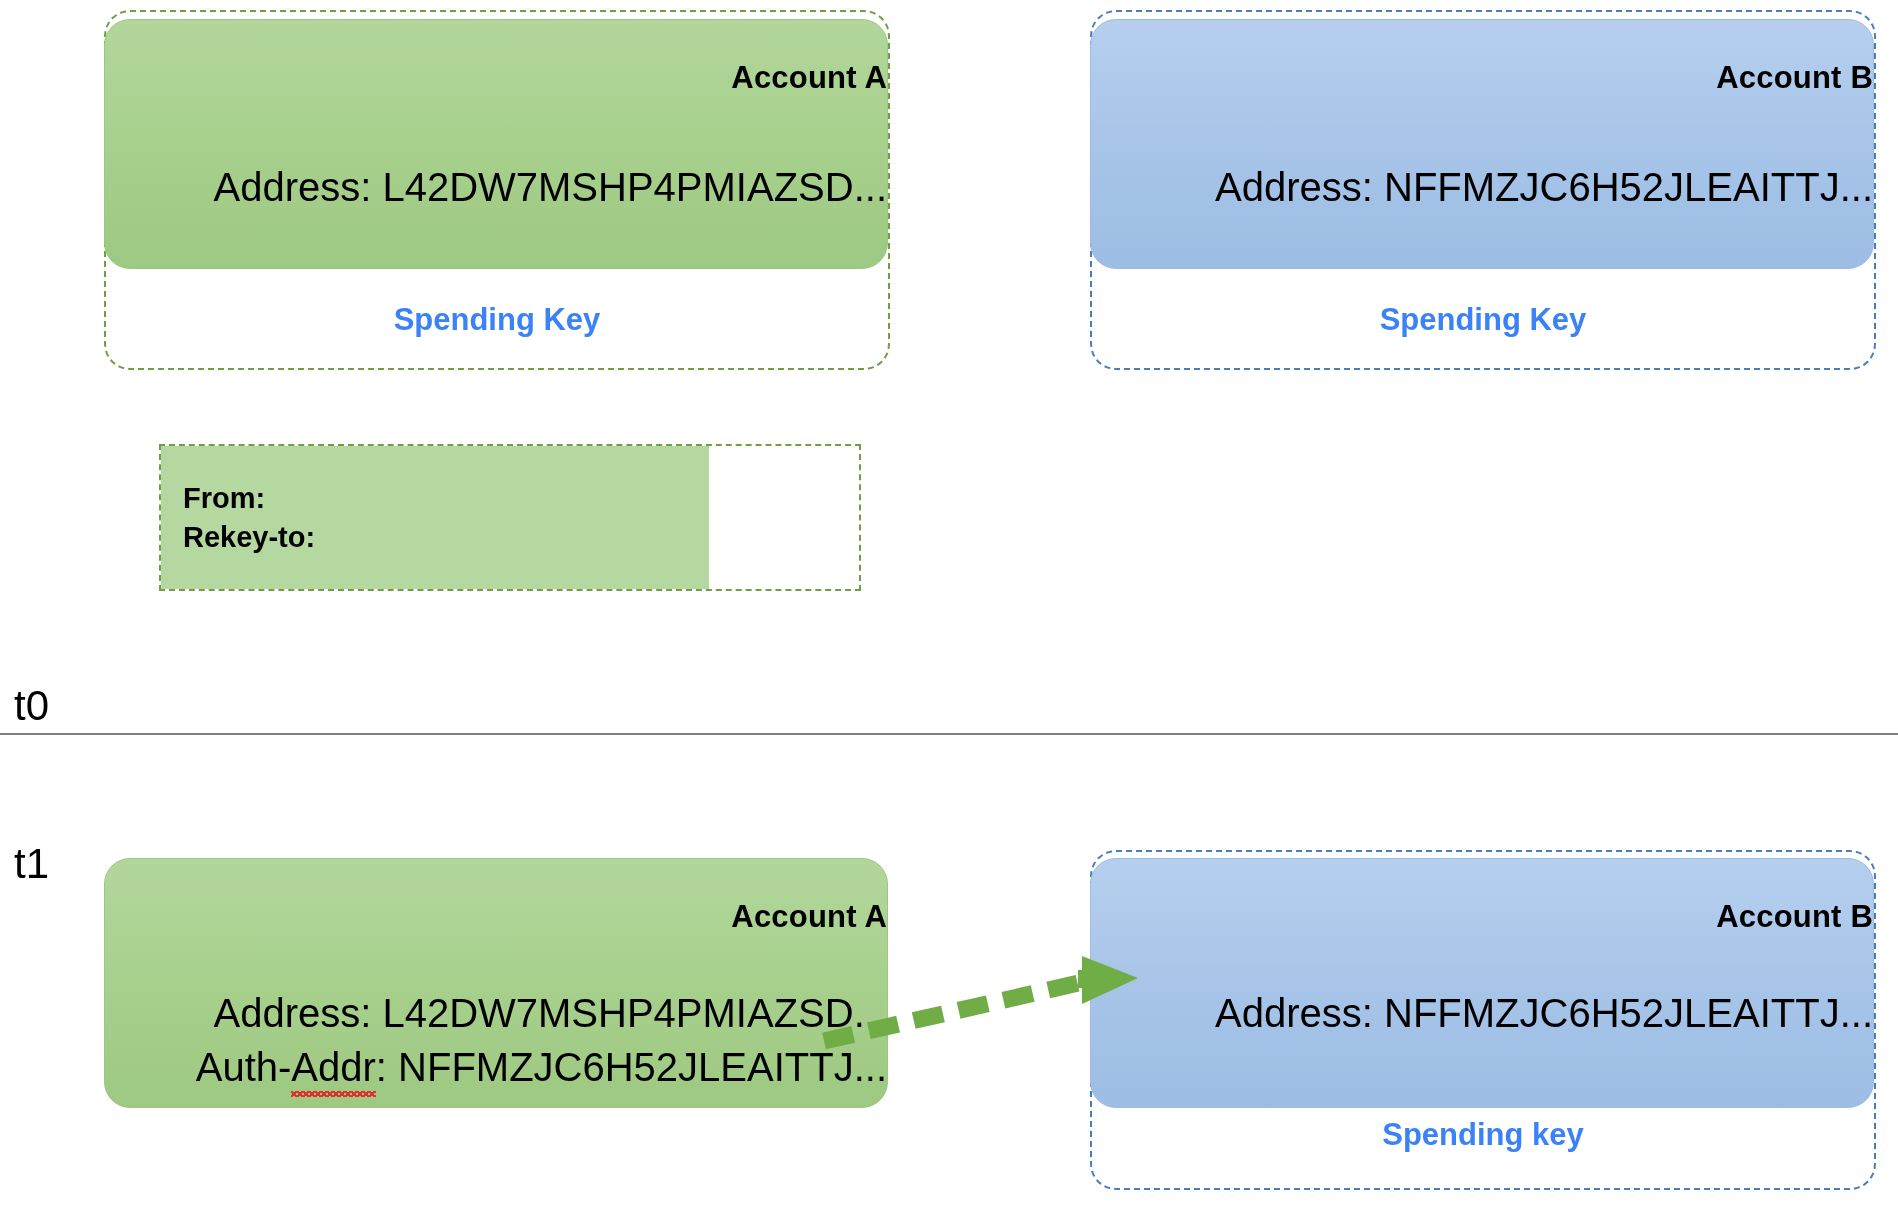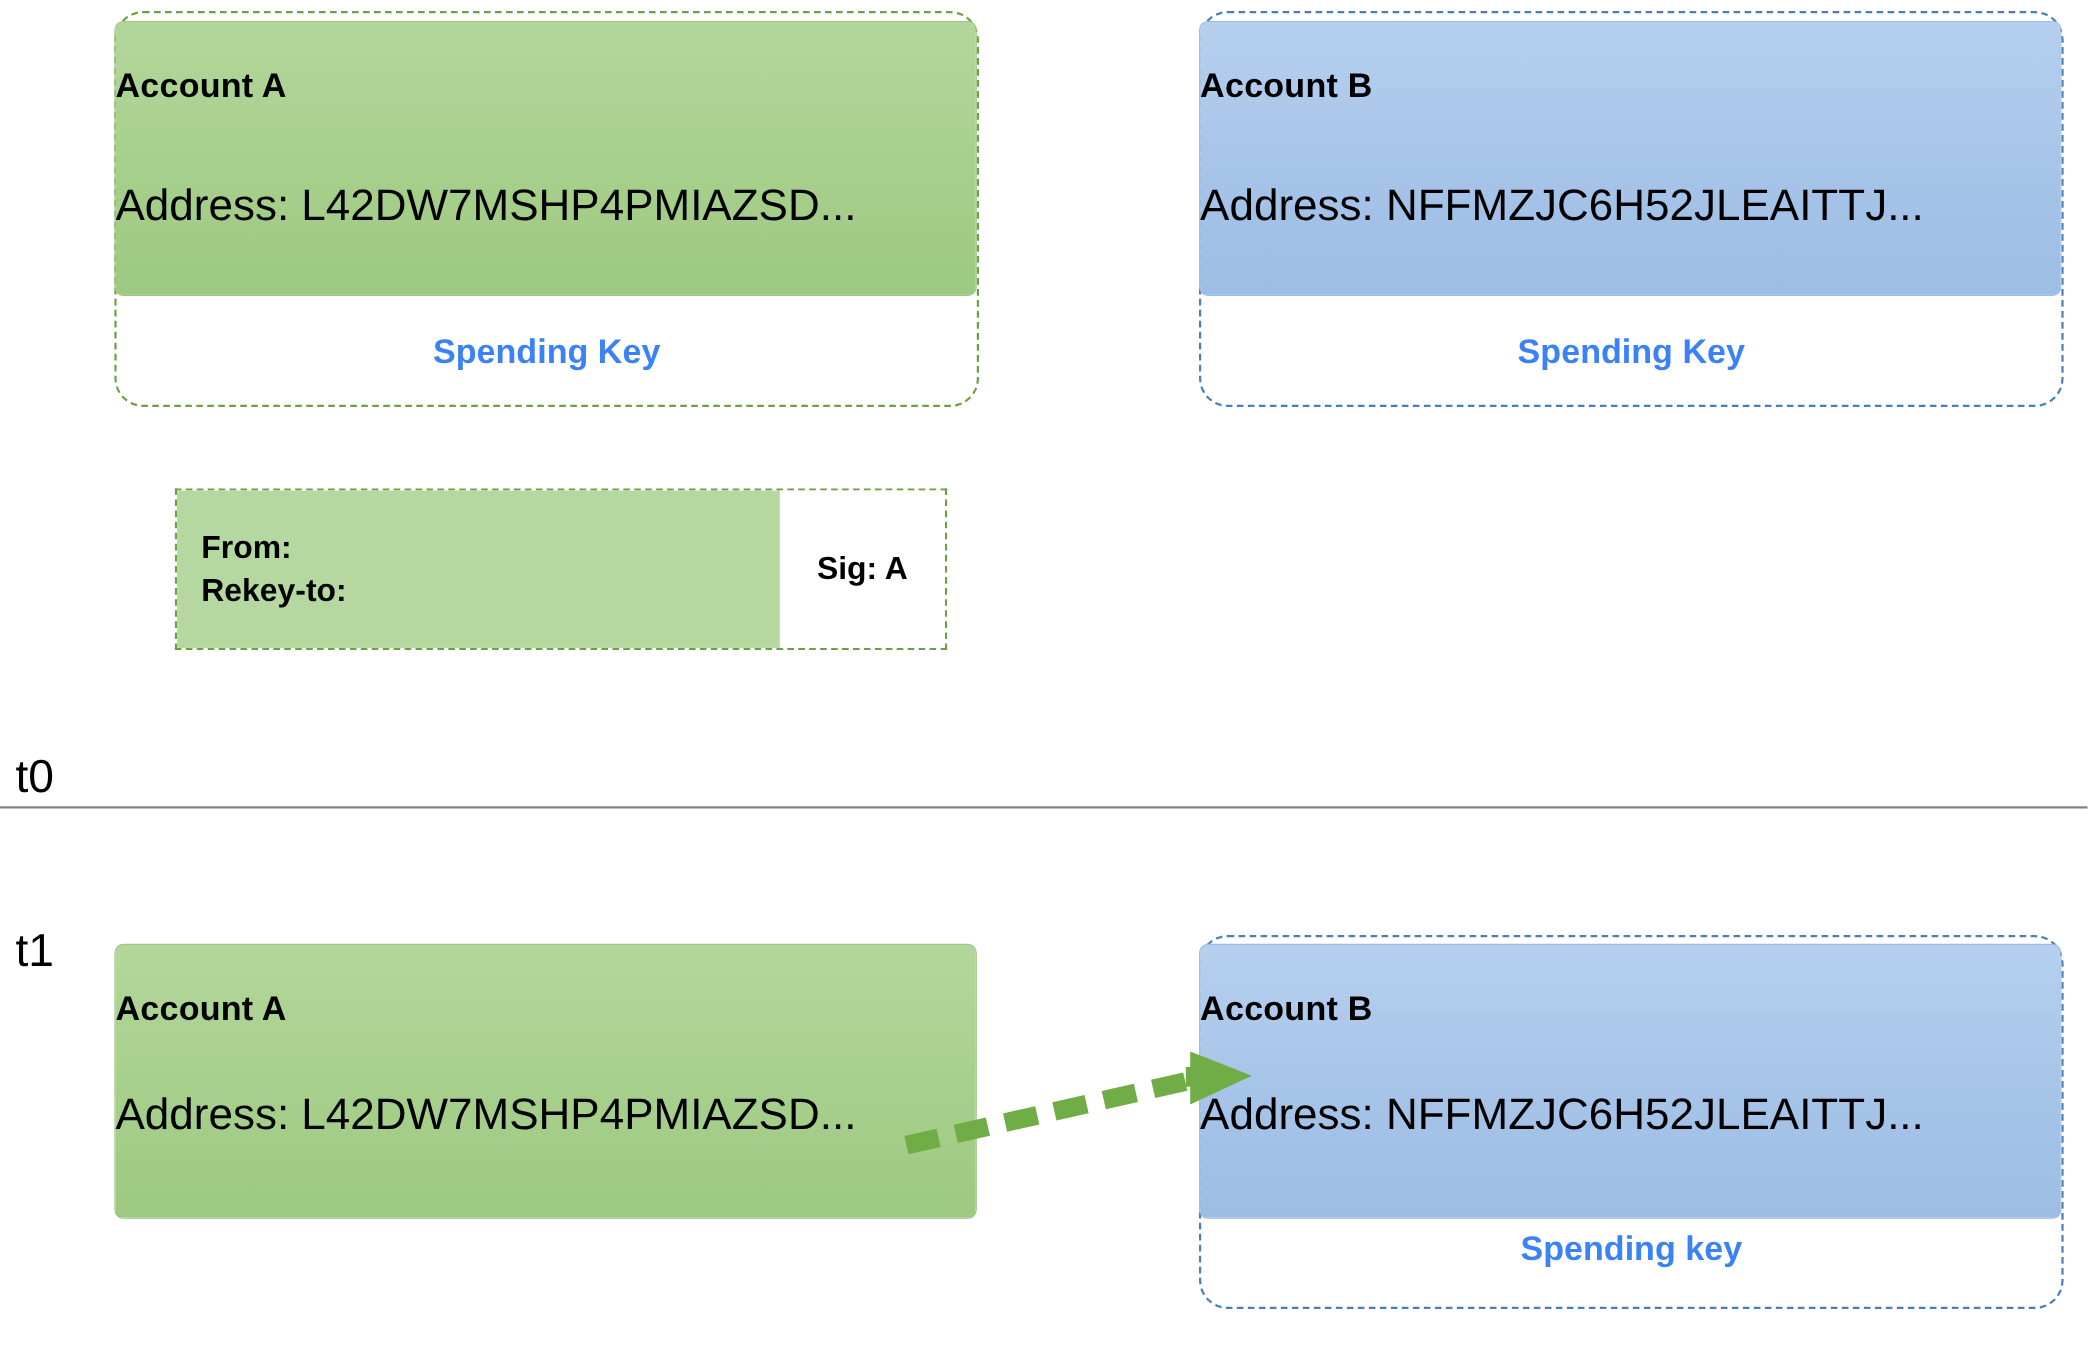--- a/index.html
+++ b/index.html
@@ -14,23 +14,23 @@
     position: relative;
     width: 1898px;
     height: 1226px;
     background: #ffffff;
     overflow: hidden;
   }
 
   
   .acct-box {
     position: absolute;
-    border-radius: 8px;
-    box-sizing: border-box;
-    text-align: left;
+    border-radius: 26px;
+    box-sizing: border-box;
+    text-align: right;
   }
   .acct-green {
     background: linear-gradient(180deg, #b3d79b 0%, #a6cf8b 55%, #9ec982 100%);
     border: 1px solid #9cc683;
   }
   .acct-blue {
     background: linear-gradient(180deg, #b6cfee 0%, #a6c4e8 55%, #9dbde4 100%);
     border: 1px solid #9bbce3;
   }
   .acct-title {
@@ -167,32 +167,32 @@
 
   <div class="txn-wrap" style="left:159px; top:444px; width:702px; height:147px;">
     <div class="txn-fields" style="width:548px;">
       <div class="txn-row">
         <span class="txn-key k-from">From:</span>
       </div>
       <div class="txn-row">
         <span class="txn-key k-rekey">Rekey-to:</span>
       </div>
     </div>
-    <div class="txn-sig">Sig: A</div>
   </div>
 
   <div class="t-label" style="left:14px; top:634px;">t0</div>
 
   <div class="divider" style="left:0px; top:733px; width:1898px;"></div>
 
   <div class="t-label" style="left:14px; top:792px;">t1</div>
 
   <div class="acct-box acct-green" style="left:104px; top:858px; width:784px; height:250px;">
     <div class="acct-title" style="position:absolute; left:0; right:0; top:40px;">Account A</div>
     <div class="acct-line" style="position:absolute; left:0; right:0; top:132px;">Address: L42DW7MSHP4PMIAZSD...</div>
+    <div class="acct-line" style="position:absolute; left:0; right:0; top:186px;"><span>Auth-</span><span class="squiggle">Addr</span><span>: NFFMZJC6H52JLEAITTJ...</span></div>
   </div>
 
   <div class="key-box key-blue" style="left:1090px; top:850px; width:786px; height:340px;">
     <div class="key-label" style="position:absolute; left:0; right:0; top:265px;">Spending key</div>
   </div>
 
   <div class="acct-box acct-blue" style="left:1090px; top:858px; width:784px; height:250px;">
     <div class="acct-title" style="position:absolute; left:0; right:0; top:40px;">Account B</div>
     <div class="acct-line" style="position:absolute; left:0; right:0; top:132px;">Address: NFFMZJC6H52JLEAITTJ...</div>
   </div>

